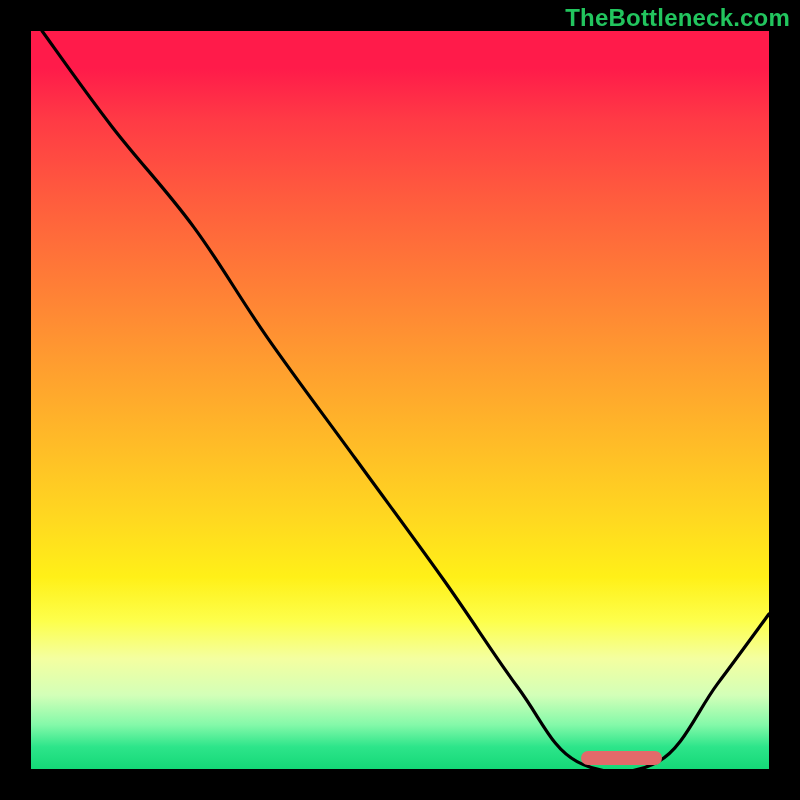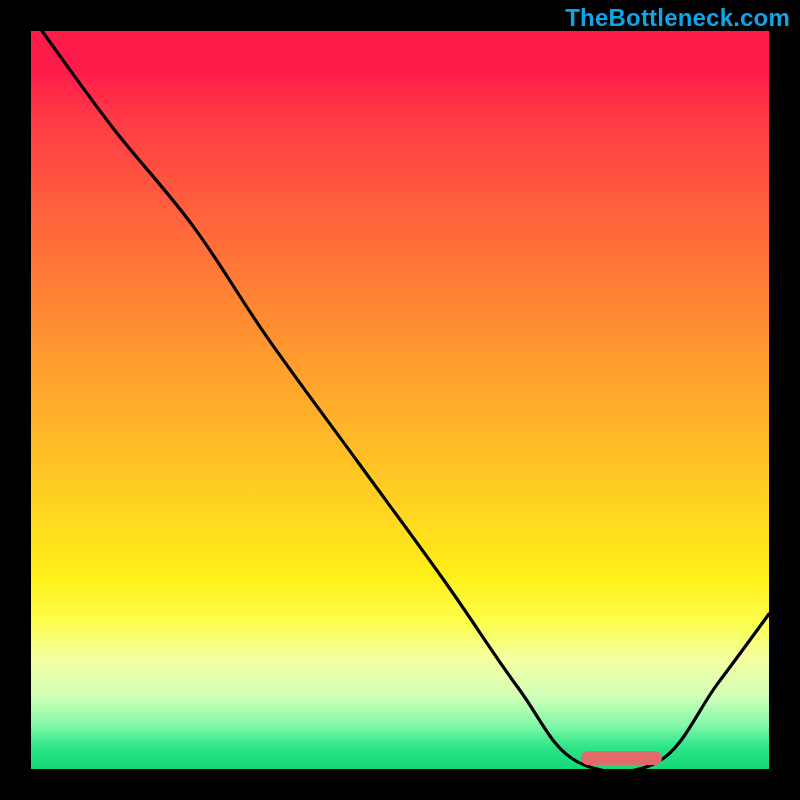--- a/index.html
+++ b/index.html
@@ -10,21 +10,21 @@
     height: 800px;
     background: #000;
   }
   .watermark {
     position: absolute;
     top: 4px;
     right: 10px;
     font-family: Arial, Helvetica, sans-serif;
     font-size: 24px;
     font-weight: 600;
-    color: #0ea5e9;
+    color: #22c55e;
     letter-spacing: 0.2px;
     z-index: 10;
   }
   .plot-area {
     position: absolute;
     left: 31px;
     top: 31px;
     width: 738px;   
     height: 738px;
     overflow: hidden;

